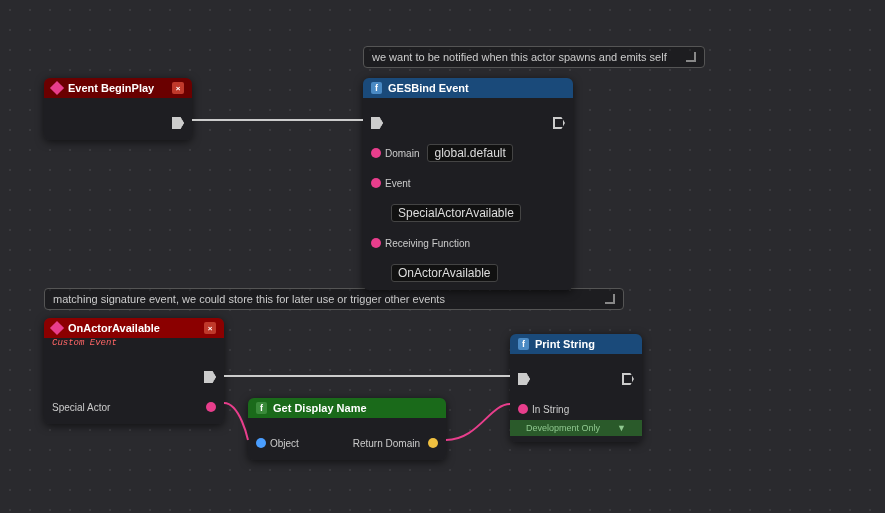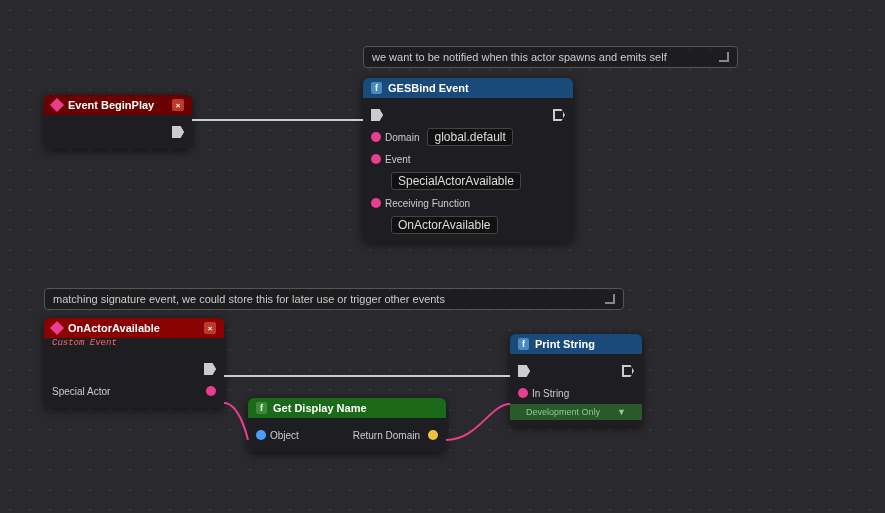--- a/index.html
+++ b/index.html
@@ -61,20 +61,21 @@
       background: #1e1e22;
       padding: 6px 0;
     }
 
     .node-row {
       display: flex;
       align-items: center;
       padding: 2px 8px;
       min-height: 22px;
       gap: 4px;
+      margin-top: 8px;
     }
 
     .exec-pin {
       width: 12px;
       height: 12px;
       background: transparent;
       border: 2px solid #ccc;
       clip-path: polygon(0 0, 70% 0, 100% 50%, 70% 100%, 0 100%);
       display: inline-block;
     }
@@ -181,31 +182,31 @@
       width: 10px;
       height: 10px;
       background: #e83e8c;
       transform: rotate(45deg);
       flex-shrink: 0;
     }
   </style>
 </head>
 <body>
 
-<div class="comment-node" style="left:363px; top:46px; width:375px;">
+<div class="comment-node" style="left:363px; top:46px; width:342px;">
   <span>we want to be notified when this actor spawns and emits self</span>
   <div class="resize-handle" style="margin-left:auto;"></div>
 </div>
 
 <div class="comment-node" style="left:44px; top:288px; width:580px;">
   <span>matching signature event, we could store this for later use or trigger other events</span>
   <div class="resize-handle" style="margin-left:auto;"></div>
 </div>
 
-<div class="node node-begin-play" style="left:44px; top:95px; width:148px;">
+<div class="node node-begin-play" style="left:44px; top:78px; width:148px;">
   <div class="node-header">
     <div class="diamond-icon"></div>
     <span>Event BeginPlay</span>
     <div class="close-btn">×</div>
   </div>
   <div class="node-body">
     <div class="node-row">
       <div class="exec-pin filled" style="margin-left:auto;"></div>
     </div>
   </div>

